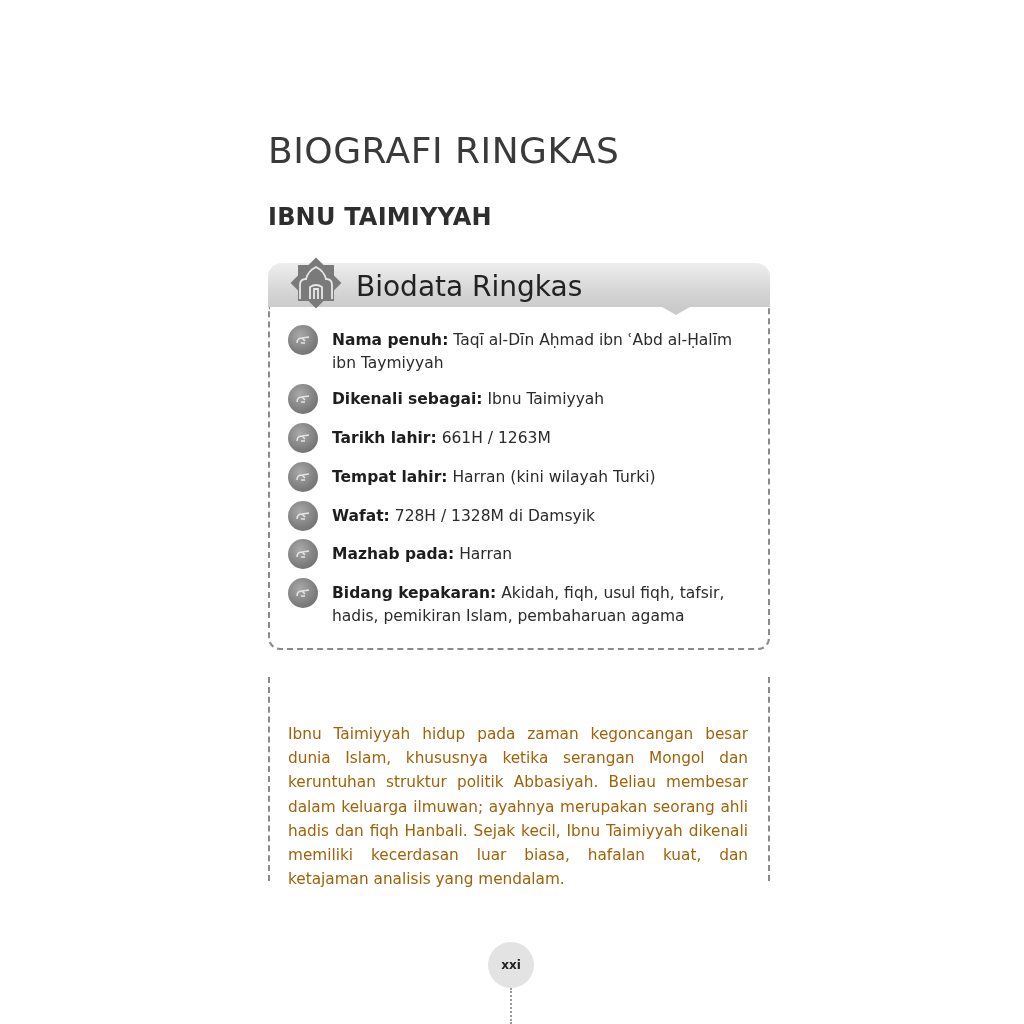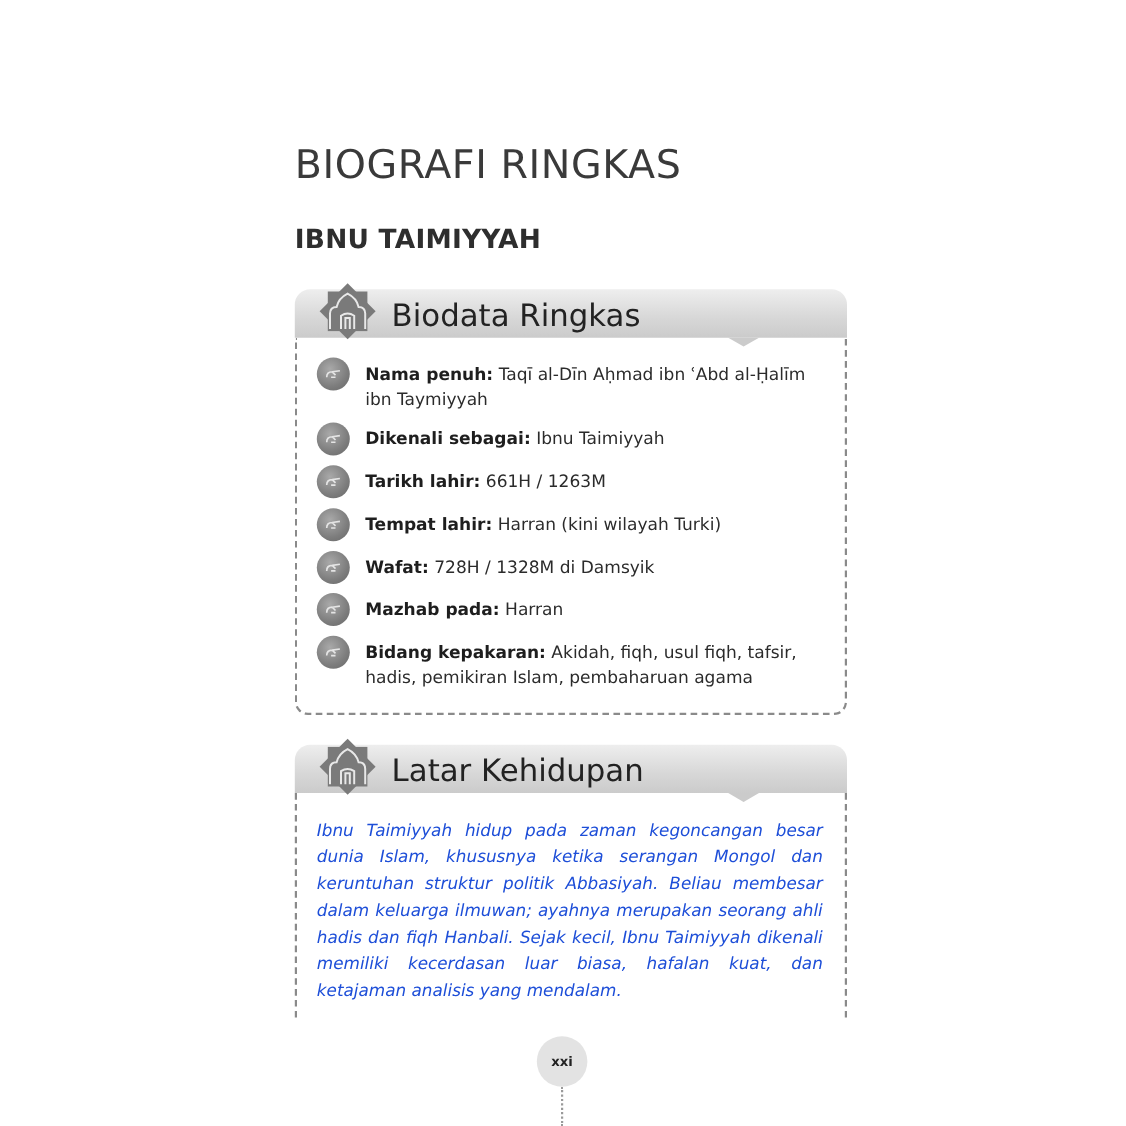--- a/index.html
+++ b/index.html
@@ -27,22 +27,22 @@
   .item { position:absolute; left:20px; width:462px; display:flex; align-items:flex-start; }
   .bullet { width:30px; height:30px; border-radius:50%; flex:0 0 30px; margin-top:-4px;
             background:radial-gradient(circle at 40% 35%,#a9a9a9 0%,#7d7d7d 60%,#666 100%);
             display:flex; align-items:center; justify-content:center; }
   .item-text { margin-left:14px; font-size:15.5px; line-height:23px; color:#2b2b2b;
                font-family:"DejaVu Sans", sans-serif; }
   .item-label { font-weight:bold; color:#1e1e1e; }
 
   #box2 { top:677px; }
   #box2 .box-body { height:204px; border-bottom:none; }
-  .para { position:absolute; left:20px; top:66px; width:460px; font-size:15.3px; line-height:24.2px;
-          text-align:justify; color:#1d4ed8; font-family:"DejaVu Sans", sans-serif; margin:0;font-style:italic; }
+  .para { position:absolute; left:20px; top:45px; width:460px; font-size:15.3px; line-height:24.2px;
+          text-align:justify; color:#a16207; font-family:"DejaVu Sans", sans-serif; margin:0; }
 
   .page-num { position:absolute; left:488px; top:942px; width:46px; height:46px; border-radius:50%;
               background:#e3e3e3; display:flex; align-items:center; justify-content:center;
               font-weight:bold; font-size:12px; color:#222; }
   .page-line { position:absolute; left:510px; top:988px; height:36px; border-left:2px dotted #9a9a9a; }
 </style>
 </head>
 <body>
 
 <h1 class="page-title">BIOGRAFI RINGKAS</h1>
@@ -114,30 +114,19 @@
           <svg width="16" height="12" viewBox="0 0 16 12">
             <path d="M2 9 C2 5 4 4 7 4 L14 3 M7 4 L10 7 M6 9 L10 9" fill="none" stroke="#e5e5e5" stroke-width="1.5"></path>
           </svg>
         </span>
       <div class="item-text"><span class="item-label">Bidang kepakaran:</span> <span>Akidah, fiqh, usul fiqh, tafsir, hadis, pemikiran Islam, pembaharuan agama</span></div>
     </div>
   </div>
 </section>
 
 <section class="box" id="box2">
-  <div class="box-header">
-    <svg class="emblem" viewBox="0 0 64 64">
-      <g fill="#7a7a7a">
-        <rect x="14" y="14" width="36" height="36"></rect>
-        <rect x="14" y="14" width="36" height="36" transform="rotate(45 32 32)"></rect>
-      </g>
-      <path d="M16 48 V34 q0-6 6-6 q2-8 10-12 q8 4 10 12 q6 0 6 6 V48 M26 48 V36 q6-4 12 0 V48 M30 48 V38 h4 V48" fill="none" stroke="#e8e8e8" stroke-width="1.8"></path>
-    </svg>
-    <span class="box-title">Latar Kehidupan</span>
-    <span class="notch"></span>
-  </div>
   <div class="box-body">
     <p class="para">Ibnu Taimiyyah hidup pada zaman kegoncangan besar dunia Islam, khususnya ketika serangan Mongol dan keruntuhan struktur politik Abbasiyah. Beliau membesar dalam keluarga ilmuwan; ayahnya merupakan seorang ahli hadis dan fiqh Hanbali. Sejak kecil, Ibnu Taimiyyah dikenali memiliki kecerdasan luar biasa, hafalan kuat, dan ketajaman analisis yang mendalam.</p>
   </div>
 </section>
 
 <div class="page-num">xxi</div>
 <div class="page-line"></div>
 
 </body></html>

